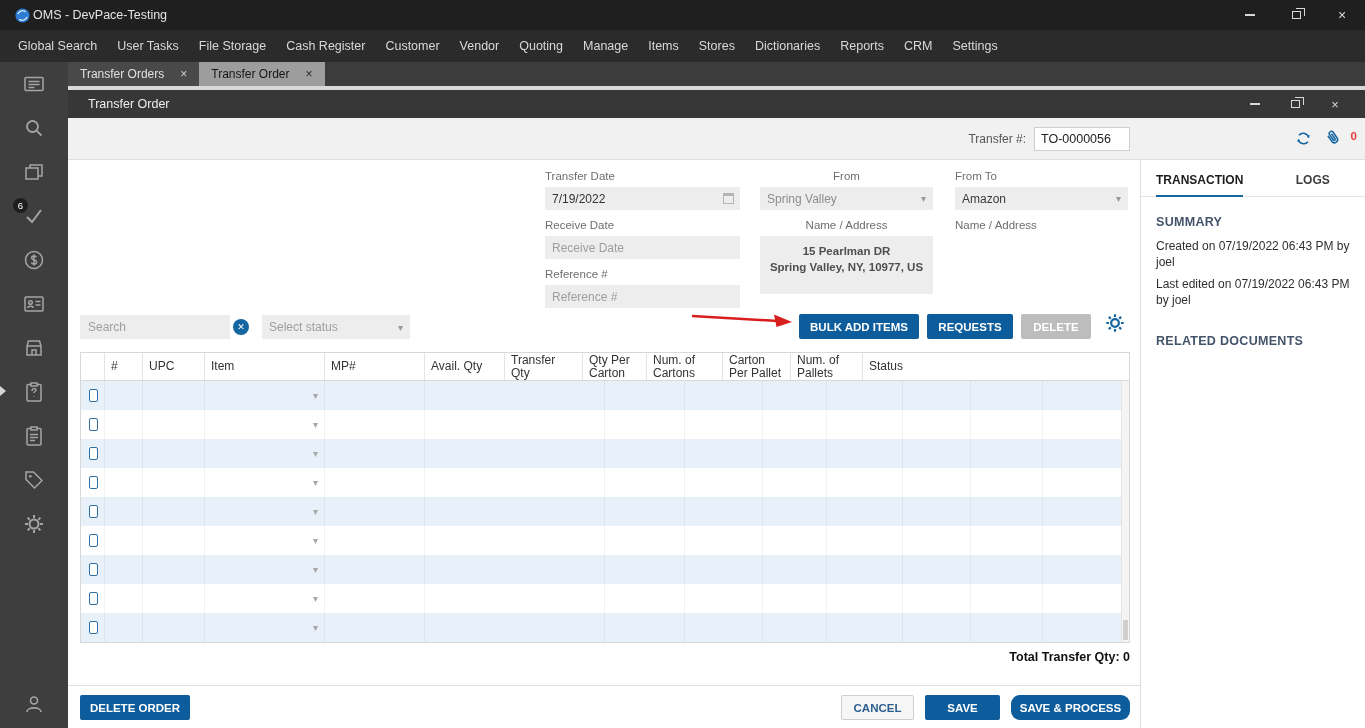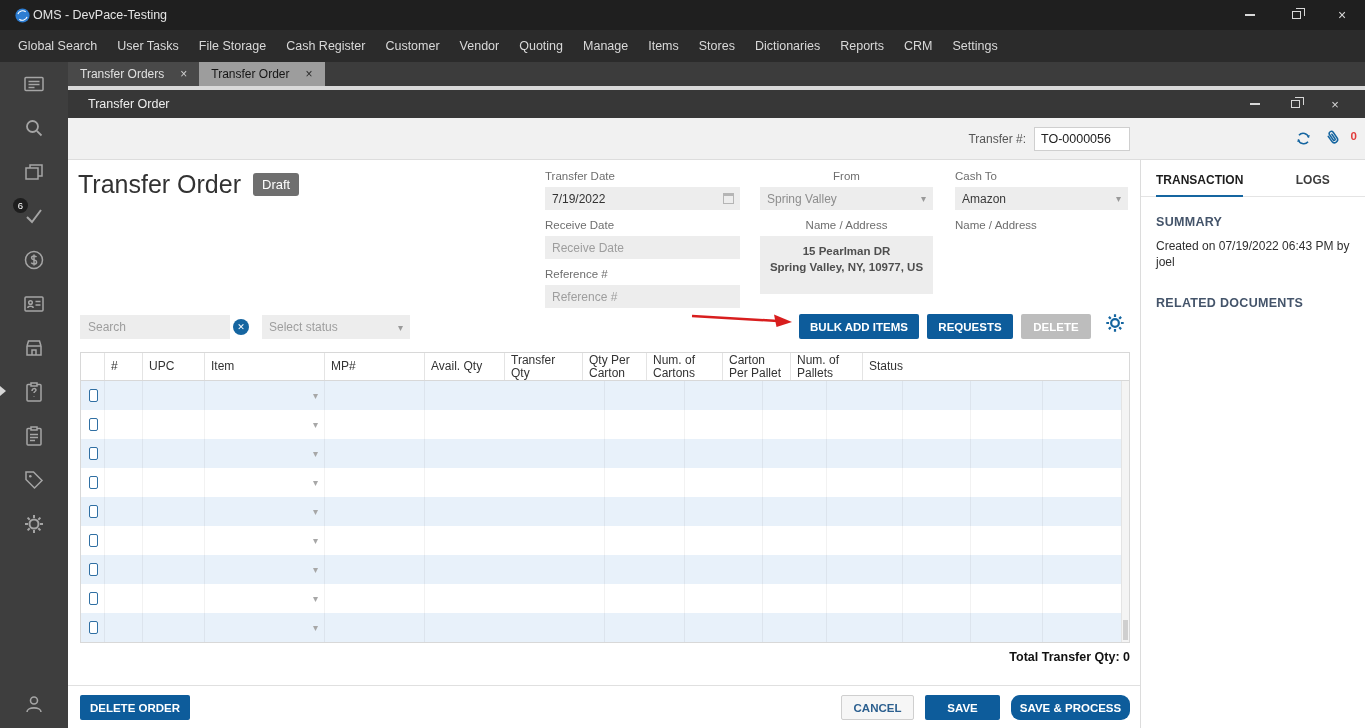--- a/index.html
+++ b/index.html
@@ -269,23 +269,20 @@
   </svg>
   <svg class="clip-ico" viewBox="0 0 24 24" fill="none" stroke="#1565a0" stroke-width="1.8" stroke-linecap="round">
     <g transform="rotate(-35 12 12)">
         <path d="M8.5 7v7.5a3.8 3.8 0 007.6 0v-8a2.6 2.6 0 00-5.2 0v7.6a1.3 1.3 0 002.6 0V7.5"></path>
       </g>
   </svg>
   <span class="clip-count">0</span>
 </div>
 
 <div class="main">
-  <div class="page-title">
-    <span>Transfer Order</span><span class="draft-badge">Draft</span>
-  </div>
 
   <div class="f-col f-col1">
     <div class="f-label">Transfer Date</div>
     <div class="f-input-wrap">
       <input class="f-input" value="7/19/2022" style="">
       <span class="cal-ico"></span>
     </div>
     <div class="f-label gap8">Receive Date</div>
     <div class="f-input-wrap">
       <input class="f-input" placeholder="Receive Date" style="">
@@ -303,21 +300,21 @@
       <span class="chev">▾</span>
     </div>
     <div class="f-label gap8">Name / Address</div>
     <div class="addr-box">
       <div class="addr-line">15 Pearlman DR</div>
       <div class="addr-line">Spring Valley, NY, 10977, US</div>
     </div>
   </div>
 
   <div class="f-col f-col3">
-    <div class="f-label">Cash To</div>
+    <div class="f-label">From To</div>
     <div class="dropdown">
       <span class="dd-dark">Amazon</span>
       <span class="chev">▾</span>
     </div>
     <div class="f-label gap8">Name / Address</div>
   </div>
 
   <input class="search-input" placeholder="Search" style="">
   <div class="clear-ico">✕</div>
   <div class="status-dd">
@@ -544,14 +541,15 @@
   <button class="btn save-process-btn">SAVE &amp; PROCESS</button>
 </div>
 
 <div class="right-panel">
   <div class="rp-tabs">
     <span class="rp-tab active">TRANSACTION</span>
     <span class="rp-tab inactive">LOGS</span>
   </div>
   <div class="rp-h">SUMMARY</div>
   <div class="rp-text">Created on 07/19/2022 06:43 PM by joel</div>
+  <div class="rp-text">Last edited on 07/19/2022 06:43 PM by joel</div>
   <div class="rp-h" style="margin-top:26px;">RELATED DOCUMENTS</div>
 </div>
 
 </body></html>

